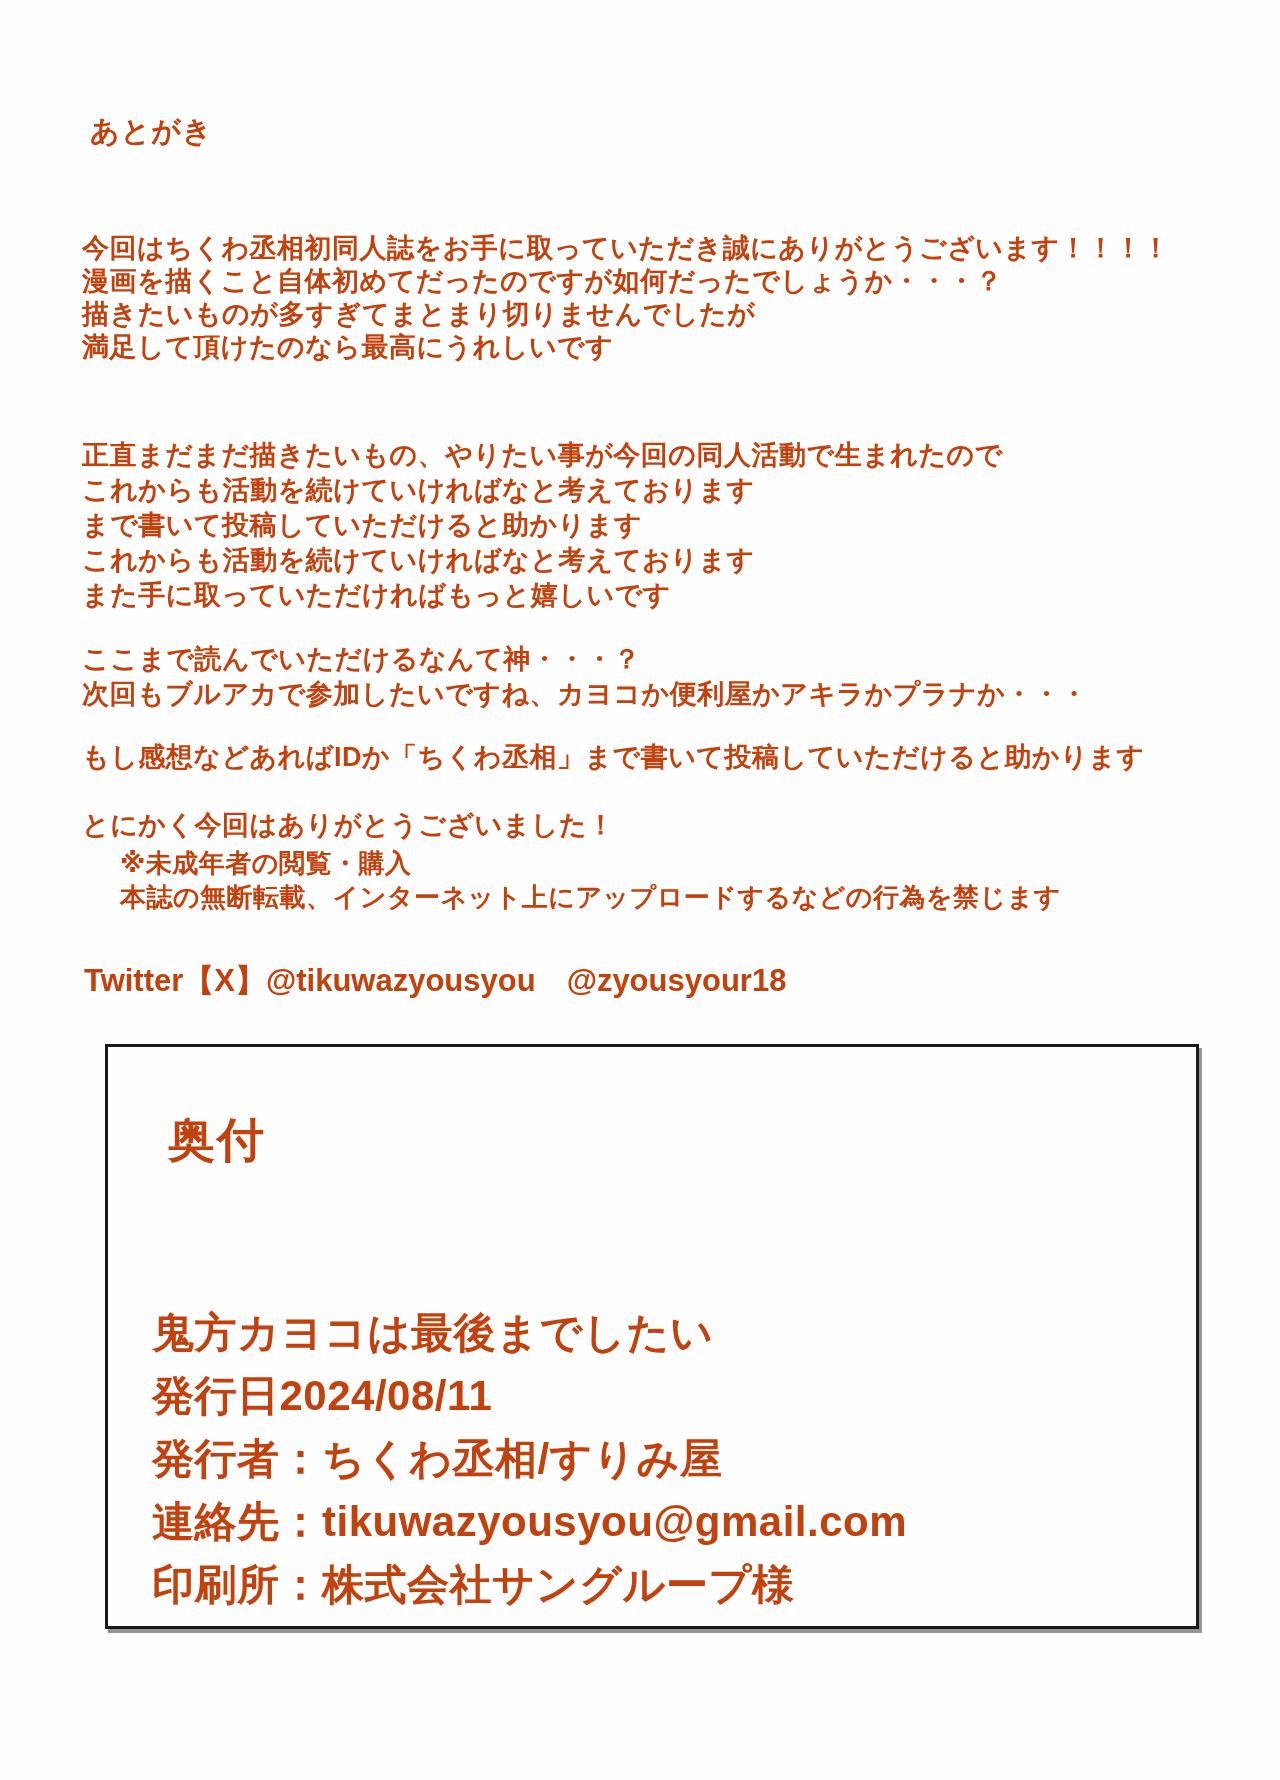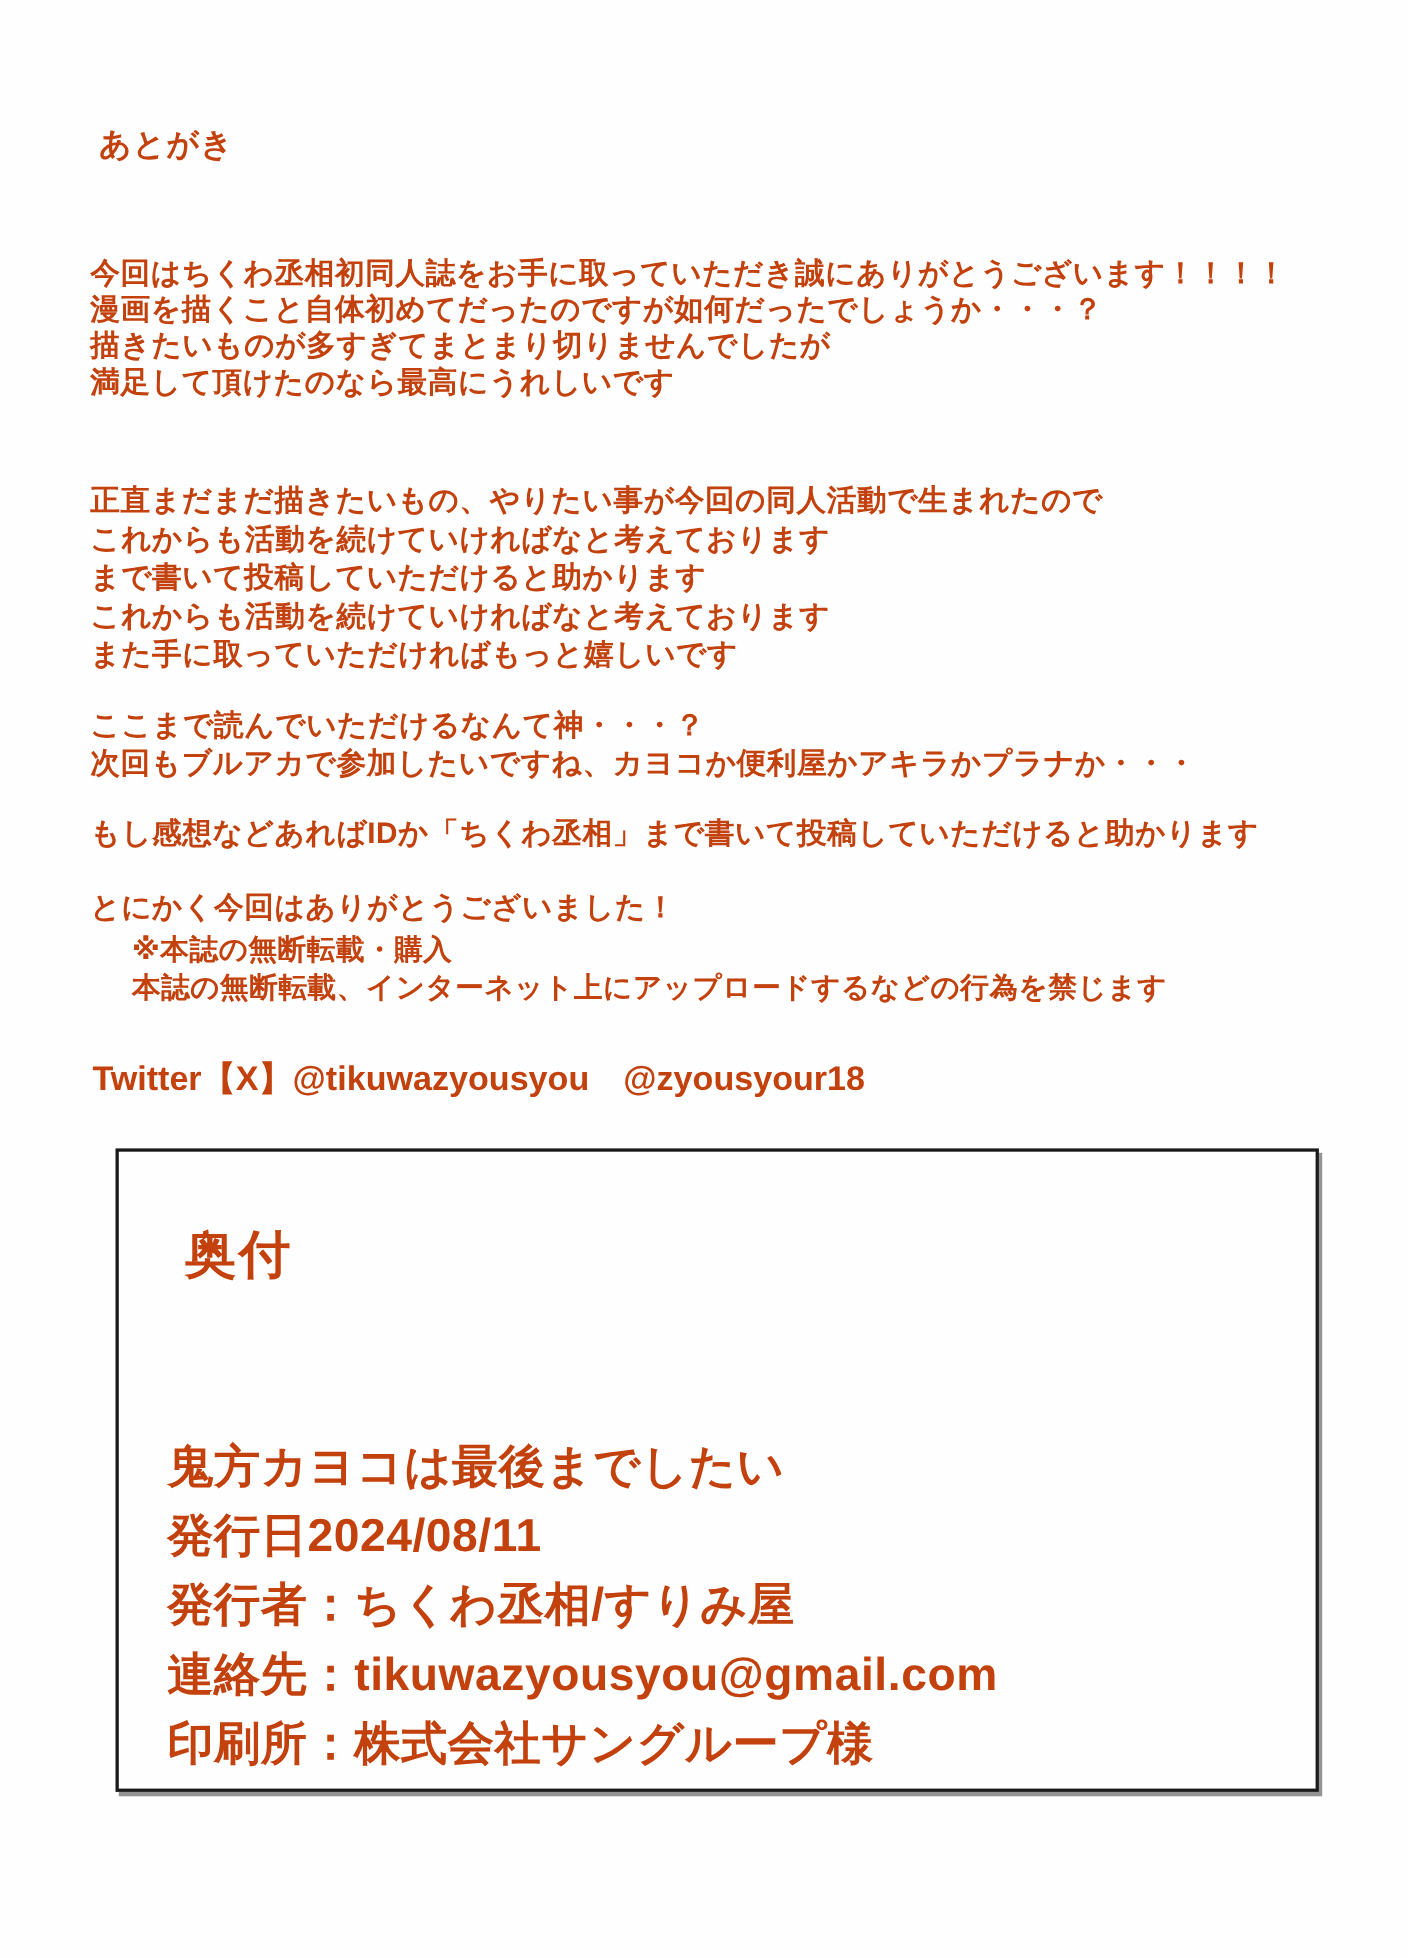--- a/index.html
+++ b/index.html
@@ -92,21 +92,21 @@
 
   <div class="abs para p4" style="top:695px">
     <div class="line">もし感想などあればIDか「ちくわ丞相」まで書いて投稿していただけると助かります</div>
   </div>
 
   <div class="abs para p5" style="top:763px">
     <div class="line">とにかく今回はありがとうございました！</div>
   </div>
 
   <div class="abs notice">
-    <div class="line">※本誌の無断転載・購入</div>
+    <div class="line">※未成年者の閲覧・購入</div>
     <div class="line">本誌の無断転載、インターネット上にアップロードするなどの行為を禁じます</div>
   </div>
 
   <div class="abs twitter">Twitter【X】@tikuwazyousyou　@zyousyour18</div>
 
   <div class="abs colophon-box">
     <div class="abs colophon-title">奥付</div>
     <div class="abs colophon-lines">
       <div class="line">鬼方カヨコは最後までしたい</div>
       <div class="line">発行日2024/08/11</div>

